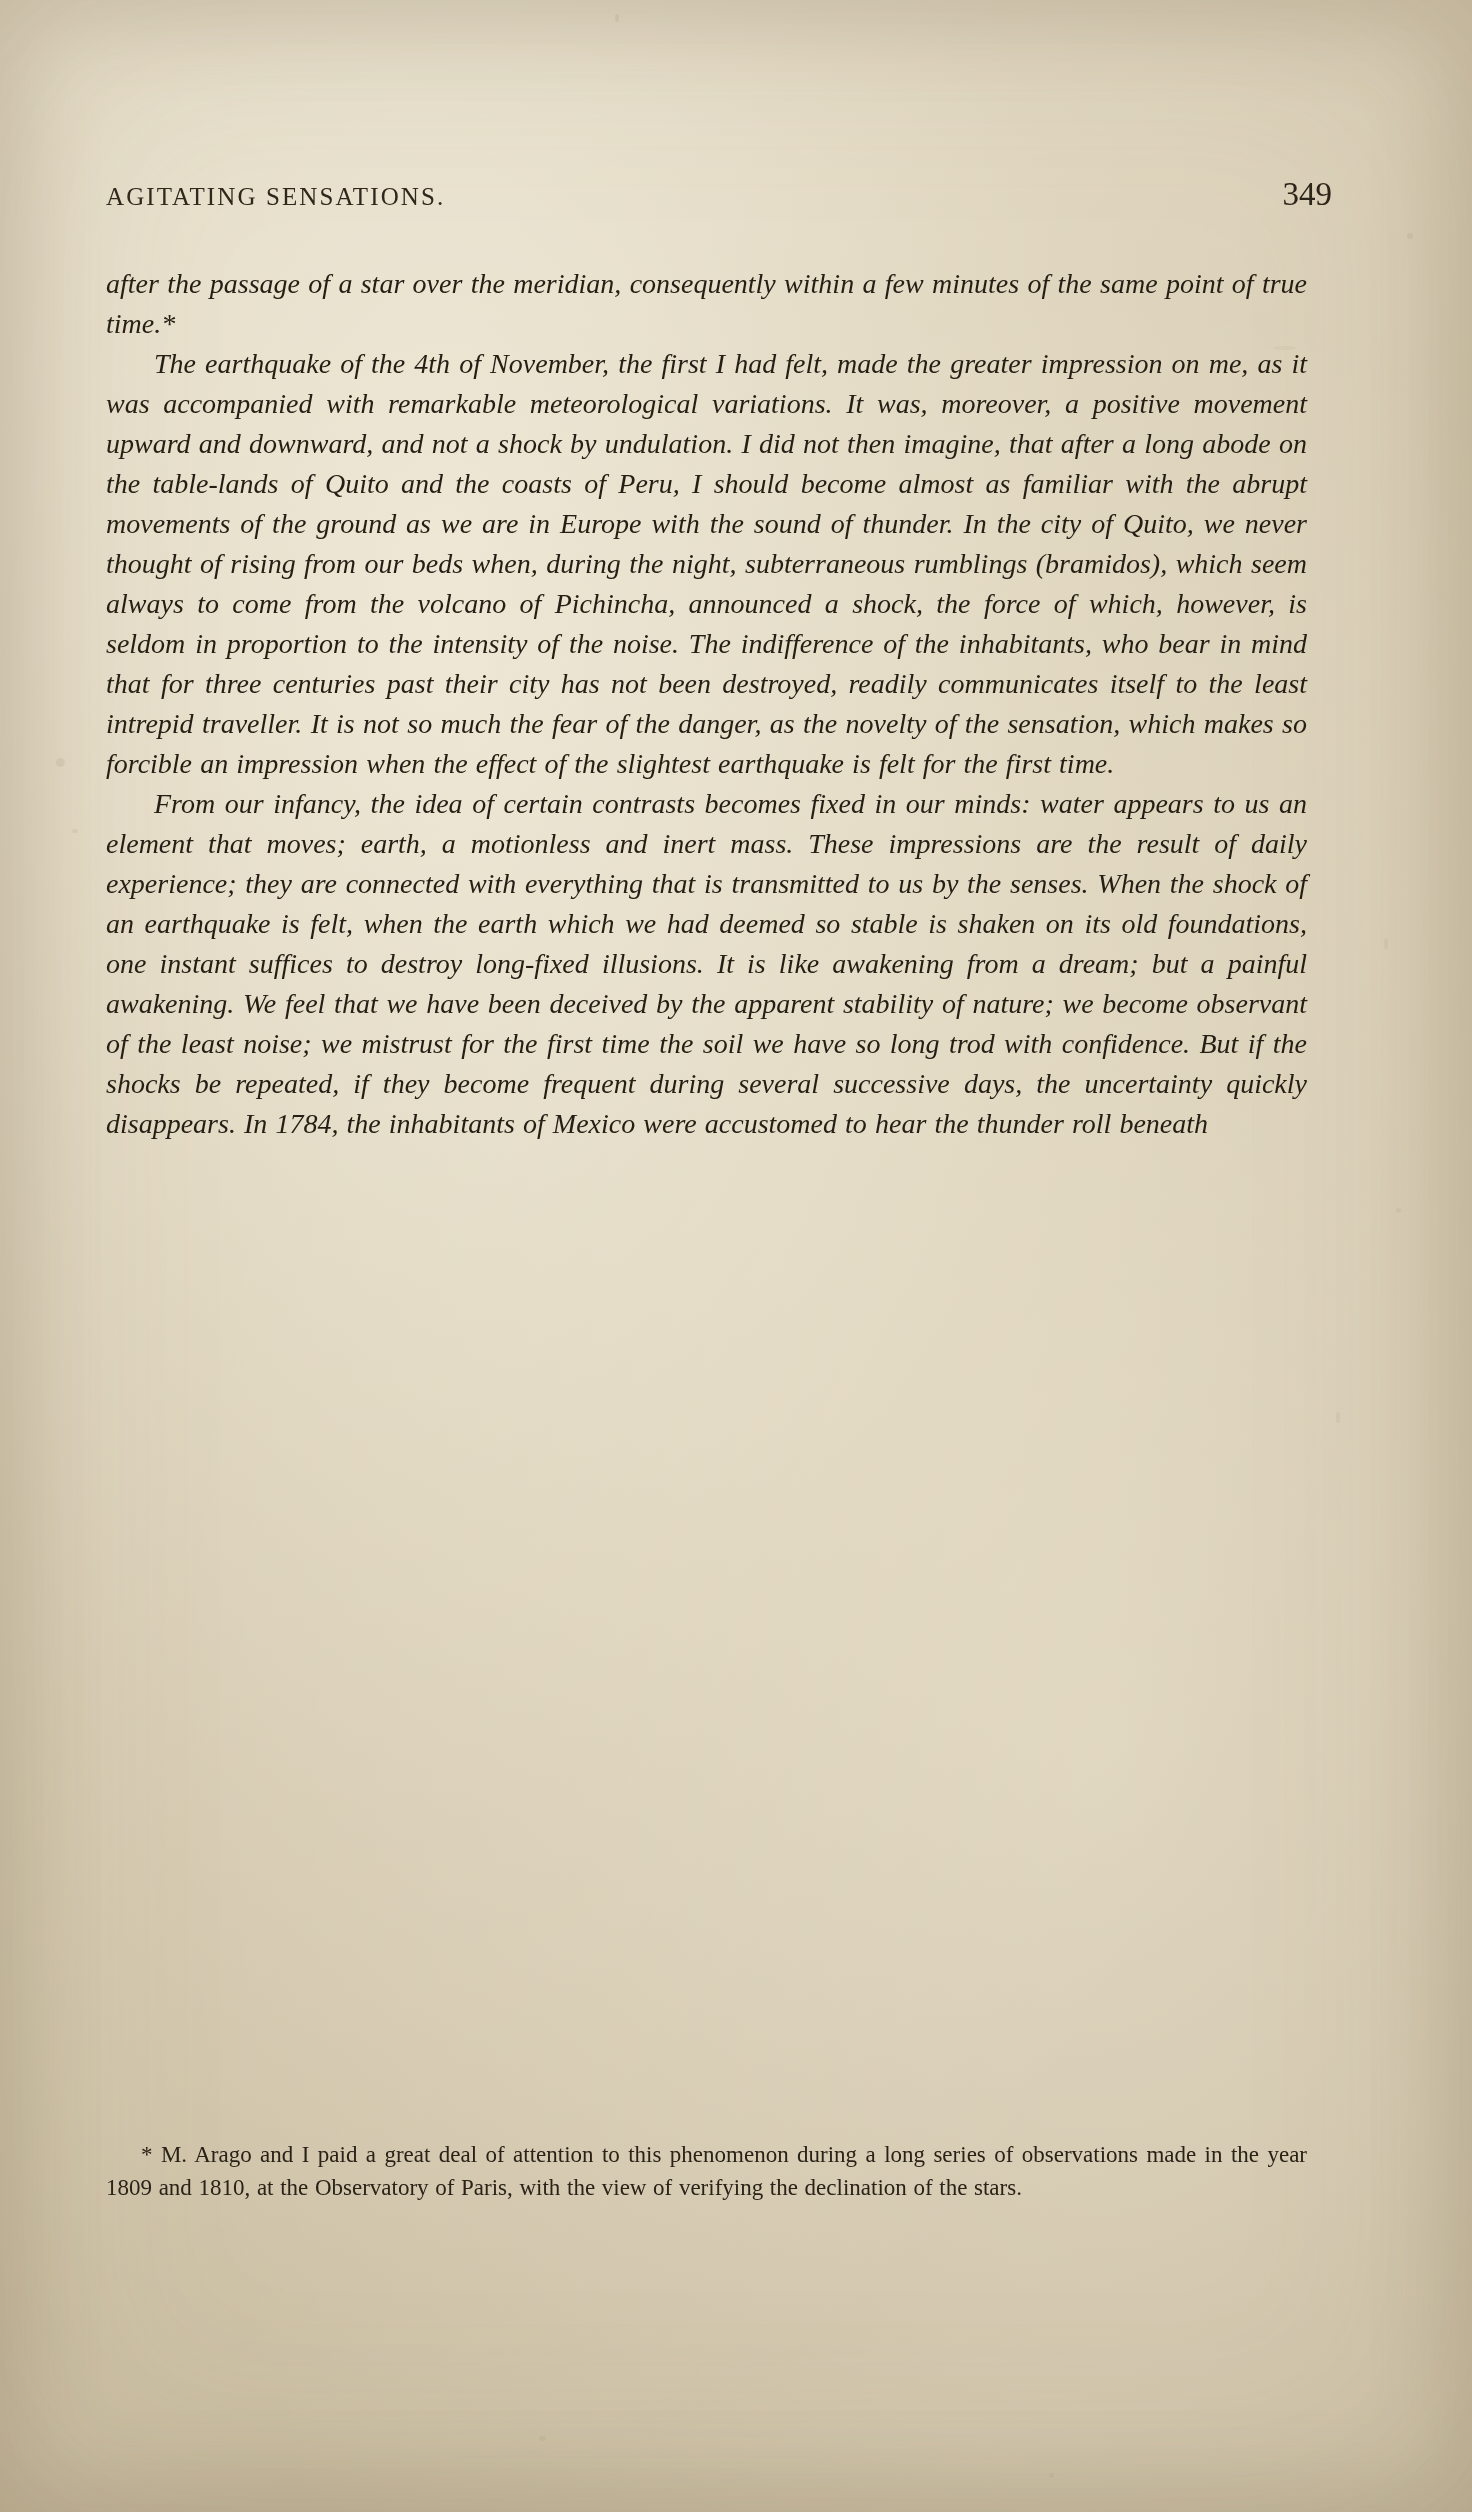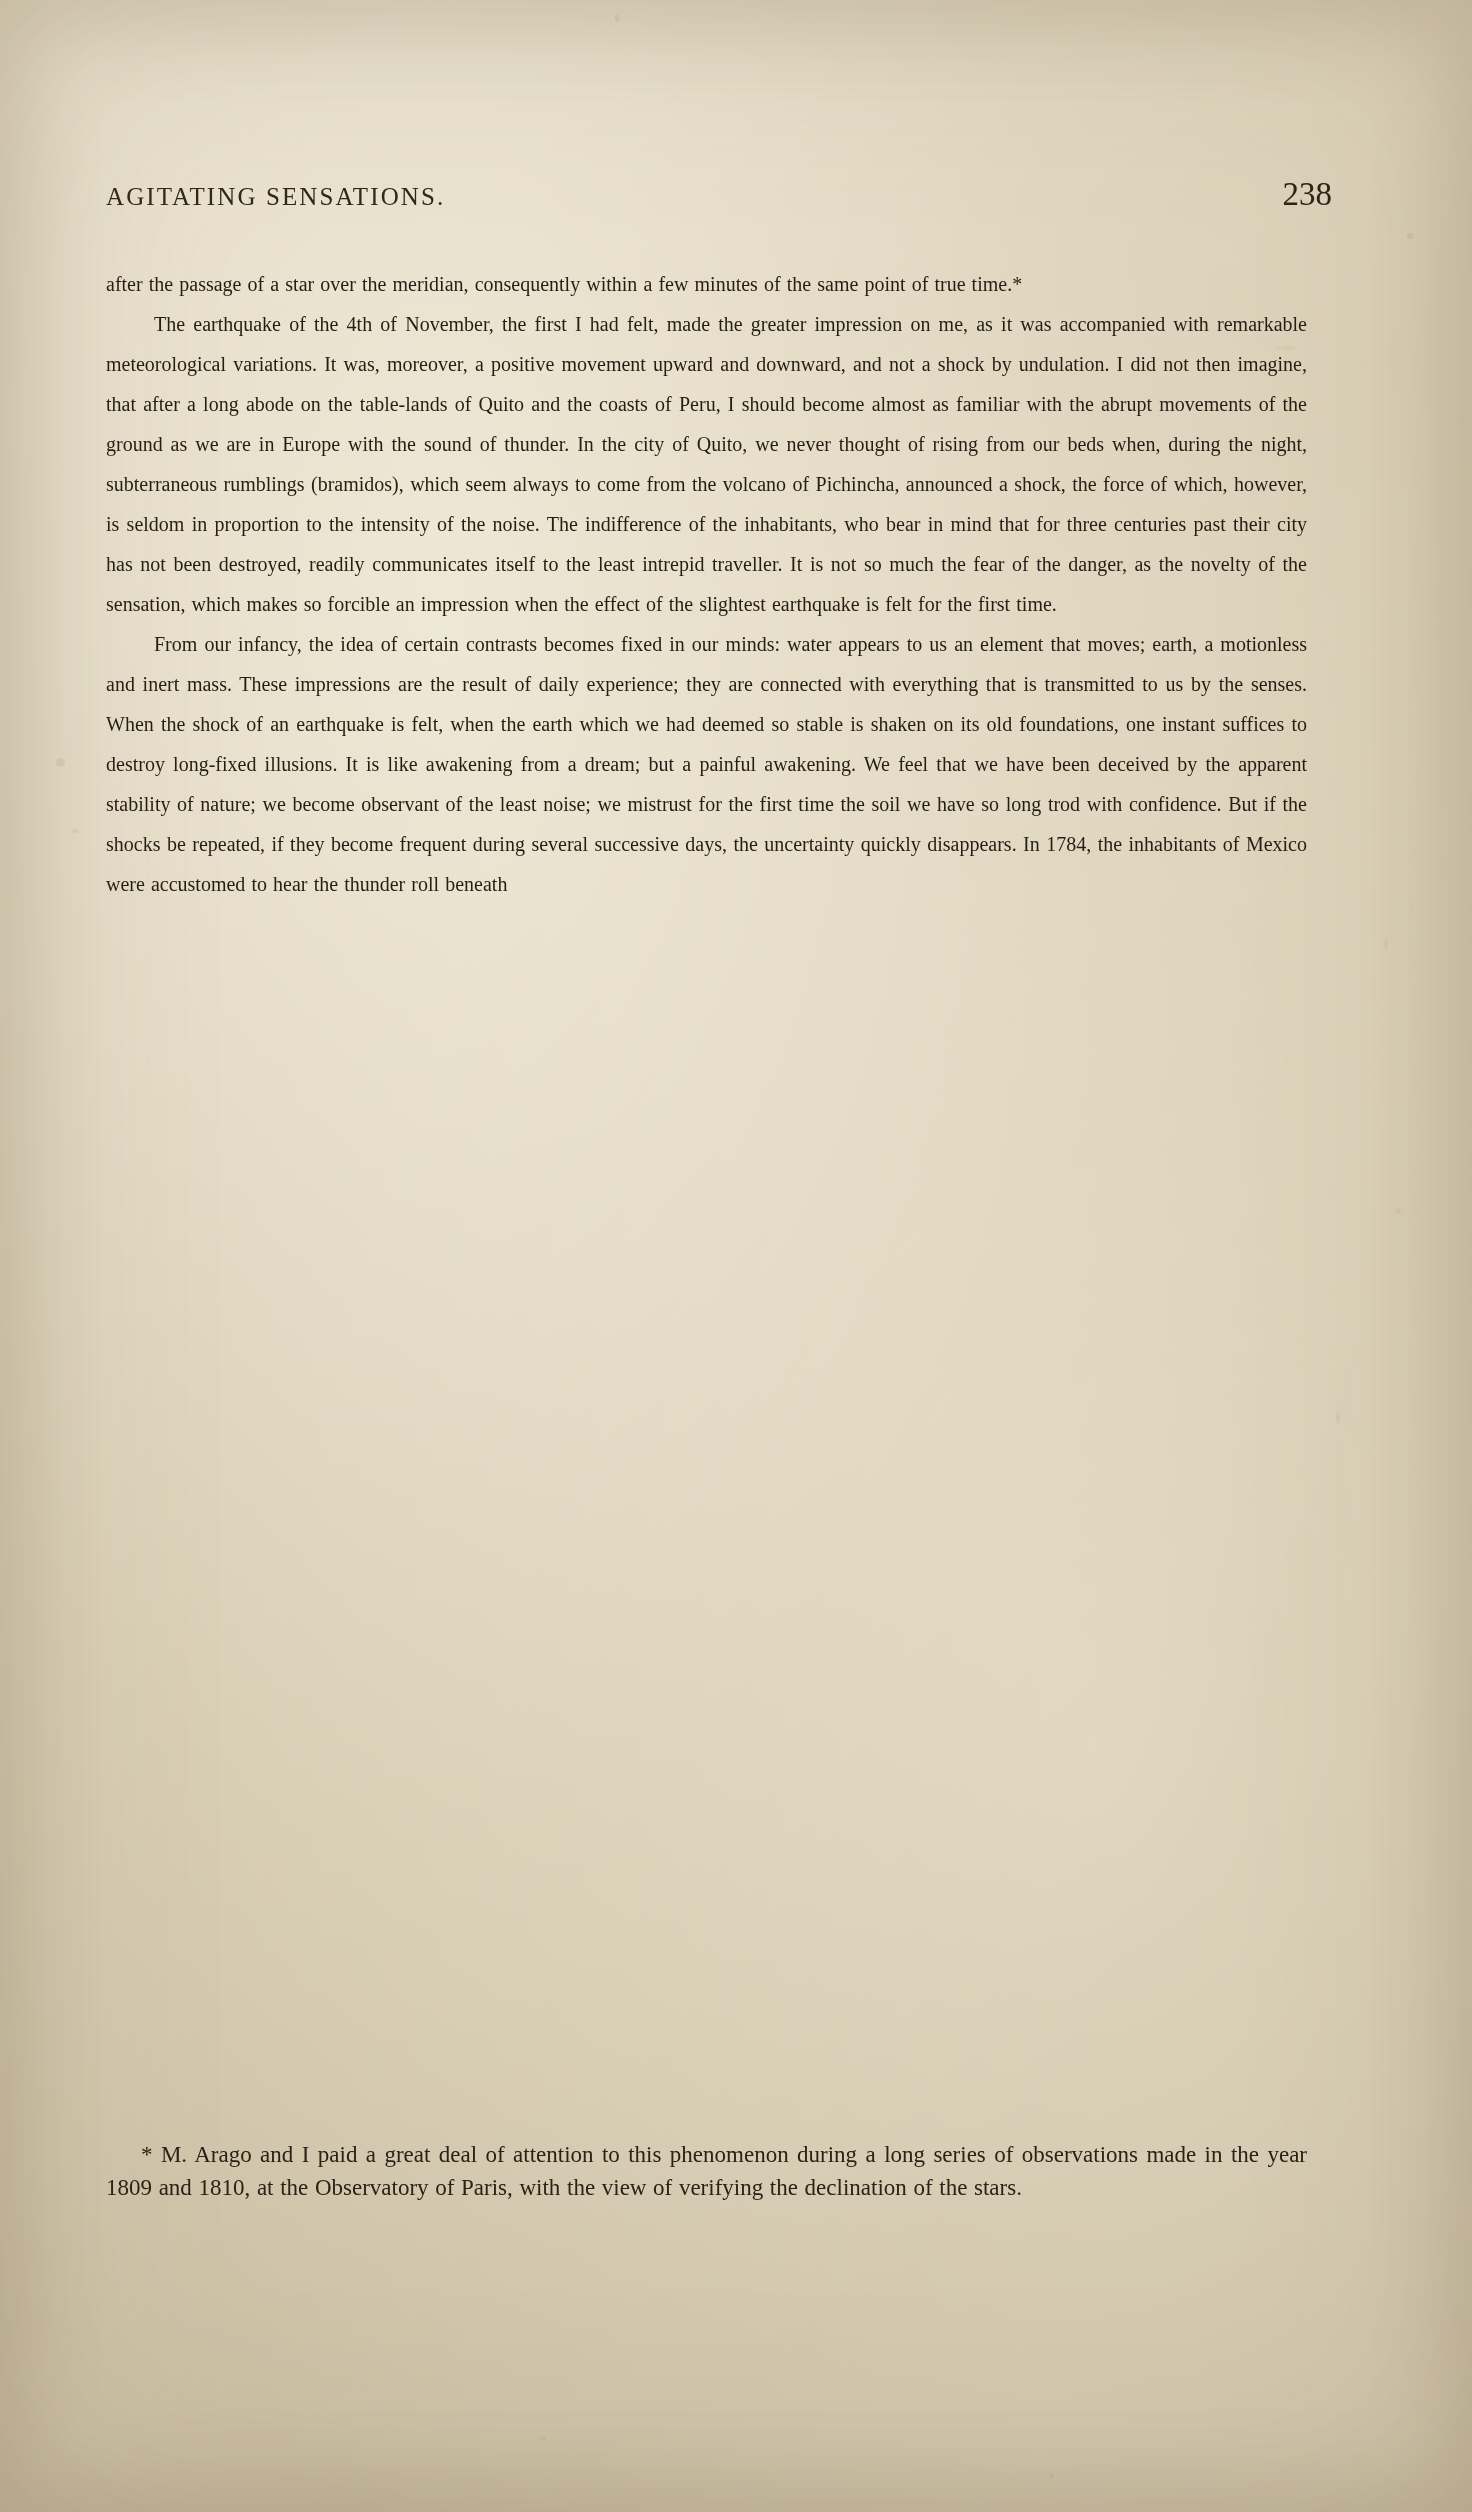--- a/index.html
+++ b/index.html
@@ -67,26 +67,27 @@
     top: -7px;
     font-size: 33px;
     color: #2c2419;
     font-family: "Liberation Serif", serif;
   }
   .body-text {
     position: absolute;
     top: 264px;
     left: 0;
     width: 1201px;
-    font-size: 20px;
+    font-size: 28px;
     line-height: 40px;
     color: #251e14;
     text-align: justify;
     text-justify: inter-word;
     word-spacing: 1.1px;
+    font-style: italic;
   }
   .body-text p {
     margin: 0;
     text-indent: 48px;
   }
   .body-text p.noindent {
     text-indent: 0;
   }
   .footnote {
     position: absolute;
@@ -120,21 +121,21 @@
   <div class="speckle" style="left:1384px; top:938px; width:4.4px; height:12.3px; opacity:.3;"></div>
   <div class="speckle" style="left:1396px; top:1208px; width:5.3px; height:5.3px; opacity:.35;"></div>
   <div class="speckle" style="left:1336px; top:1412px; width:3.5px; height:10.6px; opacity:.3;"></div>
   <div class="speckle" style="left:539px; top:2436px; width:7px; height:5.3px; opacity:.3;"></div>
   <div class="speckle" style="left:1049px; top:2473px; width:5.3px; height:5.3px; opacity:.28;"></div>
 
   <div class="content">
 
     <div class="header">
       <div class="running-head">Agitating Sensations.</div>
-      <div class="folio">238</div>
+      <div class="folio">349</div>
     </div>
 
     <div class="body-text">
       <p class="noindent">after the passage of a star over the meridian, consequently within a few minutes of the same point of true time.*</p>
       <p>The earthquake of the 4th of November, the first I had felt, made the greater impression on me, as it was accompanied with remarkable meteorological variations. It was, moreover, a positive movement upward and downward, and not a shock by undulation. I did not then imagine, that after a long abode on the table-lands of Quito and the coasts of Peru, I should become almost as familiar with the abrupt movements of the ground as we are in Europe with the sound of thunder. In the city of Quito, we never thought of rising from our beds when, during the night, subterraneous rumblings (bramidos), which seem always to come from the volcano of Pichincha, announced a shock, the force of which, however, is seldom in proportion to the intensity of the noise. The indifference of the inhabitants, who bear in mind that for three centuries past their city has not been destroyed, readily communicates itself to the least intrepid traveller. It is not so much the fear of the danger, as the novelty of the sensation, which makes so forcible an impression when the effect of the slightest earthquake is felt for the first time.</p>
       <p>From our infancy, the idea of certain contrasts becomes fixed in our minds: water appears to us an element that moves; earth, a motionless and inert mass. These impressions are the result of daily experience; they are connected with everything that is transmitted to us by the senses. When the shock of an earthquake is felt, when the earth which we had deemed so stable is shaken on its old foundations, one instant suffices to destroy long-fixed illusions. It is like awakening from a dream; but a painful awakening. We feel that we have been deceived by the apparent stability of nature; we become observant of the least noise; we mistrust for the first time the soil we have so long trod with confidence. But if the shocks be repeated, if they become frequent during several successive days, the uncertainty quickly disappears. In 1784, the inhabitants of Mexico were accustomed to hear the thunder roll beneath</p>
     </div>
 
     <div class="footnote">
       <p><span class="fn-mark">*</span> <span>M. Arago and I paid a great deal of attention to this phenomenon during a long series of observations made in the year 1809 and 1810, at the Observatory of Paris, with the view of verifying the declination of the stars.</span></p>

